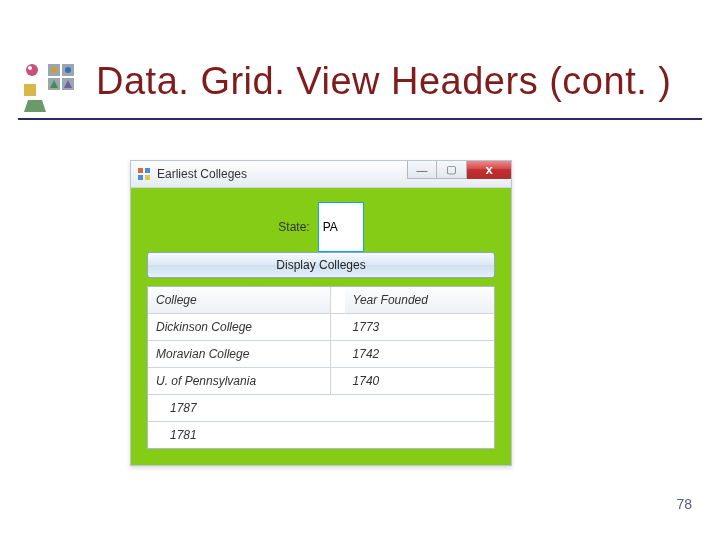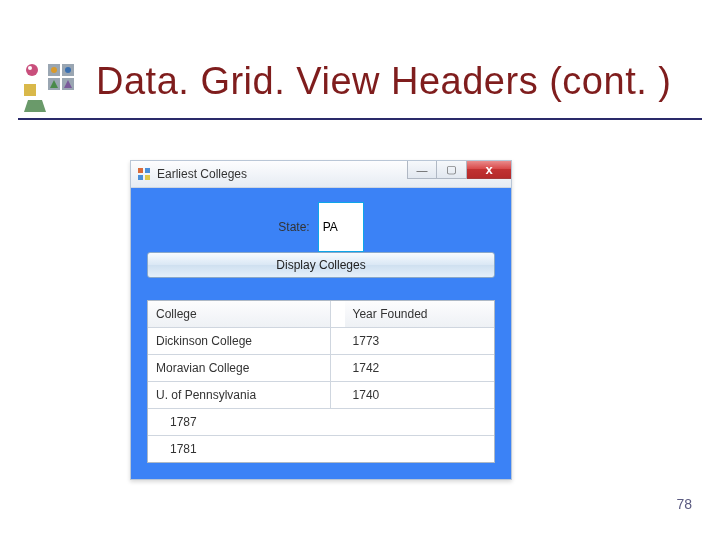--- a/index.html
+++ b/index.html
@@ -39,21 +39,21 @@
     left: 18px;
     width: 684px;
     height: 0;
     border-top: 2px solid #2a2a6a;
   }
   .app-window {
     position: absolute;
     top: 160px;
     left: 130px;
     width: 380px;
-    background: #3b82f6;
+    background: #84cc16;
     border: 1px solid #b9c6d6;
     box-shadow: 0 2px 4px rgba(0,0,0,0.15);
   }
   .titlebar {
     display: flex;
     align-items: center;
     justify-content: space-between;
     height: 26px;
     background: linear-gradient(#fdfdfe, #e6ecf3);
     border-bottom: 1px solid #cdd6e1;
@@ -128,25 +128,26 @@
   .display-btn {
     display: block;
     width: 100%;
     height: 26px;
     border: 1px solid #8aa8c8;
     border-radius: 3px;
     background: linear-gradient(#f7fbff, #dbe8f5 48%, #cfe0f0 52%, #e6f0fa);
     font-size: 12px;
     color: #222;
     cursor: pointer;
-    margin-bottom: 22px;
+    margin-bottom: 8px;
   }
   .grid {
     border: 1px solid #aeb9c6;
     background: #fff;
+    font-style: italic;
   }
   .grid-row {
     display: flex;
     border-bottom: 1px solid #cfd6df;
   }
   .grid-row:last-child { border-bottom: none; }
   .grid-cell {
     font-size: 12px;
     color: #333;
     padding: 6px 8px;

